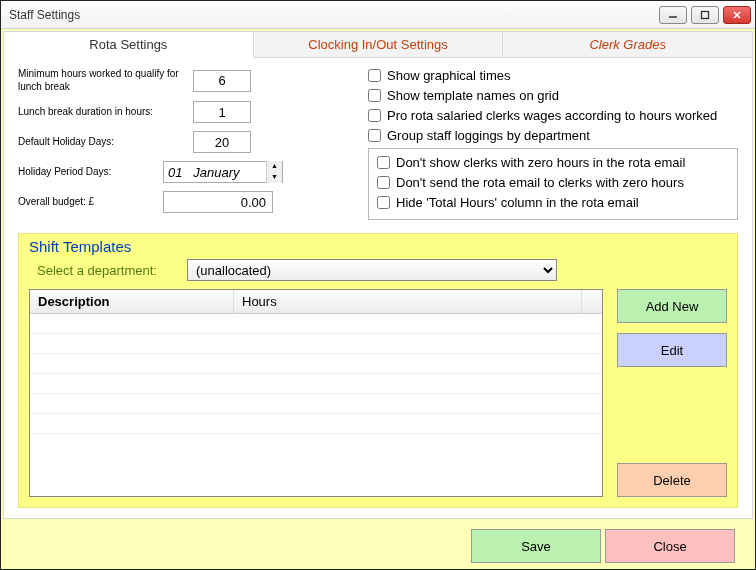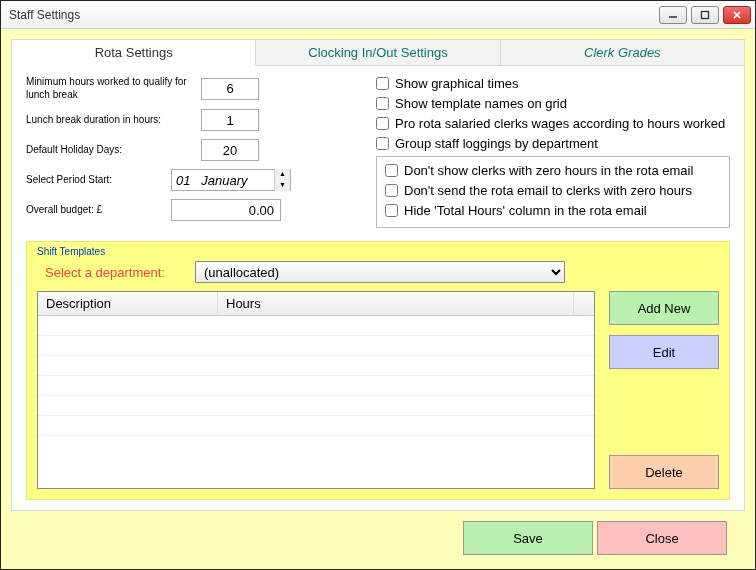--- a/index.html
+++ b/index.html
@@ -37,42 +37,42 @@
     display: flex; align-items: center; justify-content: center;
     font-size: 10px; color: #333;
   }
   .win-btn.close {
     background: linear-gradient(#f07070,#d43a2f);
     border-color: #a02820; color: #fff; font-weight: bold;
   }
   .client {
     flex: 1;
     background: #feffb8;
-    padding: 10px;
+    padding: 2px;
     display: flex;
     flex-direction: column;
   }
   .tab-area {
     background: #fff;
     border: 1px solid #d8d8d8;
     flex: 1;
     display: flex;
     flex-direction: column;
   }
   .tabs {
     display: flex;
     height: 26px;
     border-bottom: 1px solid #d8d8d8;
     background: #f3f3f3;
   }
   .tab {
     flex: 1;
     display: flex; align-items: center; justify-content: center;
     font-size: 13px;
-    color: #0f766e;
+    color: #c2410c;
     border-right: 1px solid #d8d8d8;
   }
   .tab:last-child { border-right: none; font-style: italic; }
   .tab.active {
     background: #fff;
     color: #333;
     border-bottom: 1px solid #fff;
     margin-bottom: -1px;
   }
   .tab-body {
@@ -154,29 +154,29 @@
     margin-top: 12px;
     background: #feff86;
     border: 1px solid #e8e870;
     padding: 4px 10px 10px 10px;
     position: relative;
     flex: 1;
     display: flex; flex-direction: column;
   }
   .shift-title {
     color: #0040c0;
-    font-size: 10px;
+    font-size: 15px;
     margin-bottom: 4px;
   }
   .dept-row {
     display: flex; align-items: center;
     margin-bottom: 8px;
   }
   .dept-label {
-    color: #ef4444; font-size: 13px;
+    color: #4d7c0f; font-size: 13px;
     width: 158px;
     padding-left: 8px;
   }
   .dept-select {
     width: 370px; height: 22px;
     border: 1px solid #888;
     background: linear-gradient(#fefefe,#ececec);
     font-family: inherit; font-size: 13px;
     padding: 0 4px;
   }
@@ -192,21 +192,21 @@
   }
   .grid-header {
     display: flex; height: 24px;
     background: linear-gradient(#fcfcfc,#ececec);
     border-bottom: 1px solid #ccc;
   }
   .grid-header-cell {
     padding: 4px 8px; font-size: 13px;
     border-right: 1px solid #ddd;
   }
-  .grid-header-cell.desc { width: 180px; }
+  .grid-header-cell.desc { width: 204px; font-weight: bold; }
   .grid-header-cell.hours { flex: 1; }
   .grid-header-cell.end { width: 20px; border-right: none; }
   .grid-body { flex: 1; }
   .grid-body-row {
     height: 20px; border-bottom: 1px solid #eee;
   }
   .btn-col {
     width: 110px;
     display: flex; flex-direction: column; gap: 10px;
   }
@@ -276,21 +276,21 @@
             </div>
             <div class="form-row">
               <div class="form-label">Lunch break duration in hours:</div>
               <input class="num-input" value="1" style="">
             </div>
             <div class="form-row">
               <div class="form-label">Default Holiday Days:</div>
               <input class="num-input" value="20" style="">
             </div>
             <div class="form-row">
-              <div class="form-label" style="width:145px">Select Period Start:</div>
+              <div class="form-label" style="width:145px">Holiday Period Days:</div>
               <div class="date-wrap">
                 <input value="01   January" style="">
                 <div class="spinner">
                   <div>▲</div>
                   <div>▼</div>
                 </div>
               </div>
             </div>
             <div class="form-row">
               <div class="form-label" style="width:145px">Overall budget: £</div>

